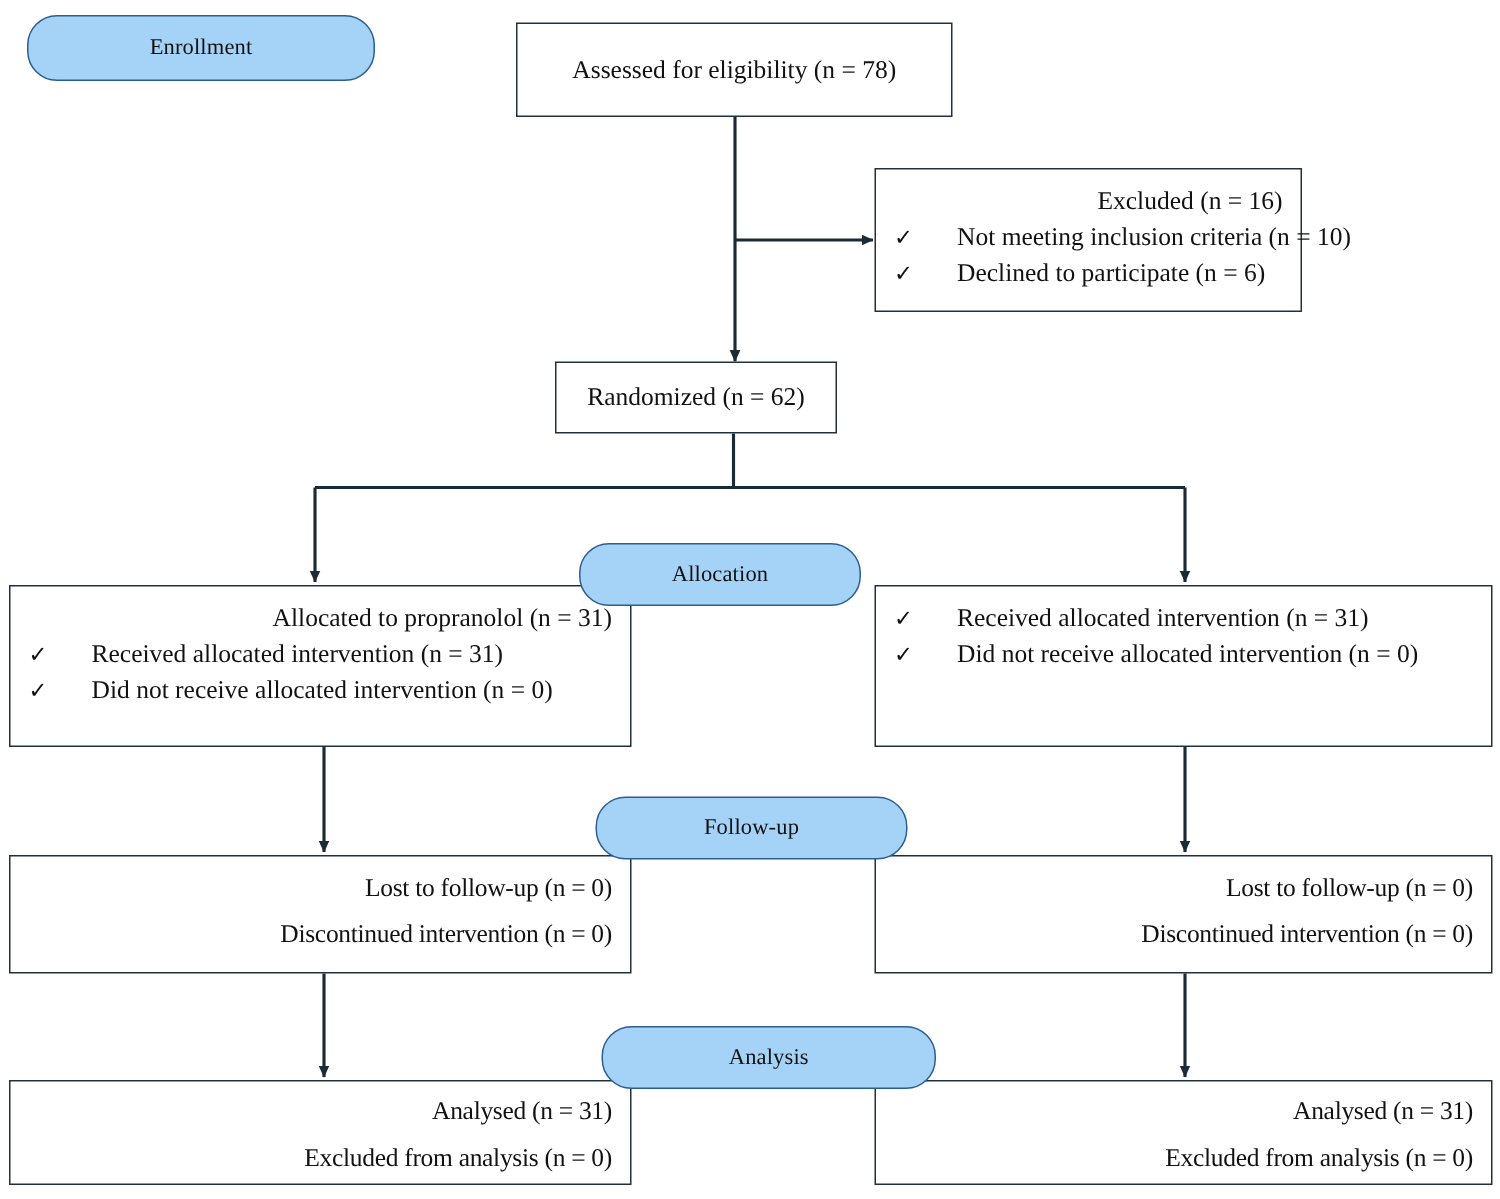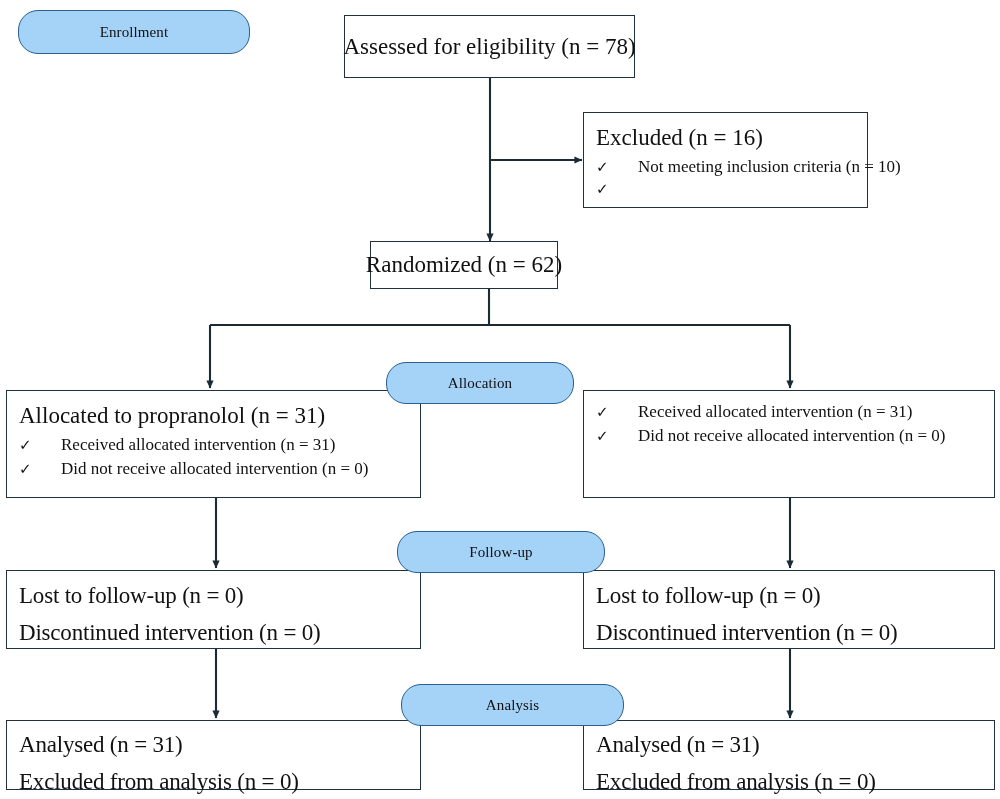--- a/index.html
+++ b/index.html
@@ -57,23 +57,24 @@
   .box.center-text {
     display: flex;
     align-items: center;
     justify-content: center;
   }
   .box.center-text .box-inner {
     padding: 0;
   }
 
   .line {
-    font-size: 23px;
+    font-size: 17px;
     line-height: 1.38;
     white-space: nowrap;
+    text-align: right;
   }
   .line.head {
     margin-bottom: 1px;
   }
   .line.spaced {
     line-height: 1.1;
     margin-bottom: 12px;
   }
   .line.spaced:last-child {
     margin-bottom: 0;
@@ -157,20 +158,21 @@
 
   <div class="box" style="left:583px; top:112px; width:285px; height:96px;">
     <div class="box-inner">
       <div class="line head">Excluded (n = 16)</div>
       <div class="check-row">
         <span class="check-mark">✓</span>
         <span class="check-label">Not meeting inclusion criteria (n = 10)</span>
       </div>
       <div class="check-row">
         <span class="check-mark">✓</span>
+        <span class="check-label">Declined to participate (n = 6)</span>
       </div>
     </div>
   </div>
 
   <div class="box center-text" style="left:370px; top:241px; width:188px; height:48px;">
     <div class="box-inner">
       <div class="line">Randomized (n = 62)</div>
     </div>
   </div>
 

